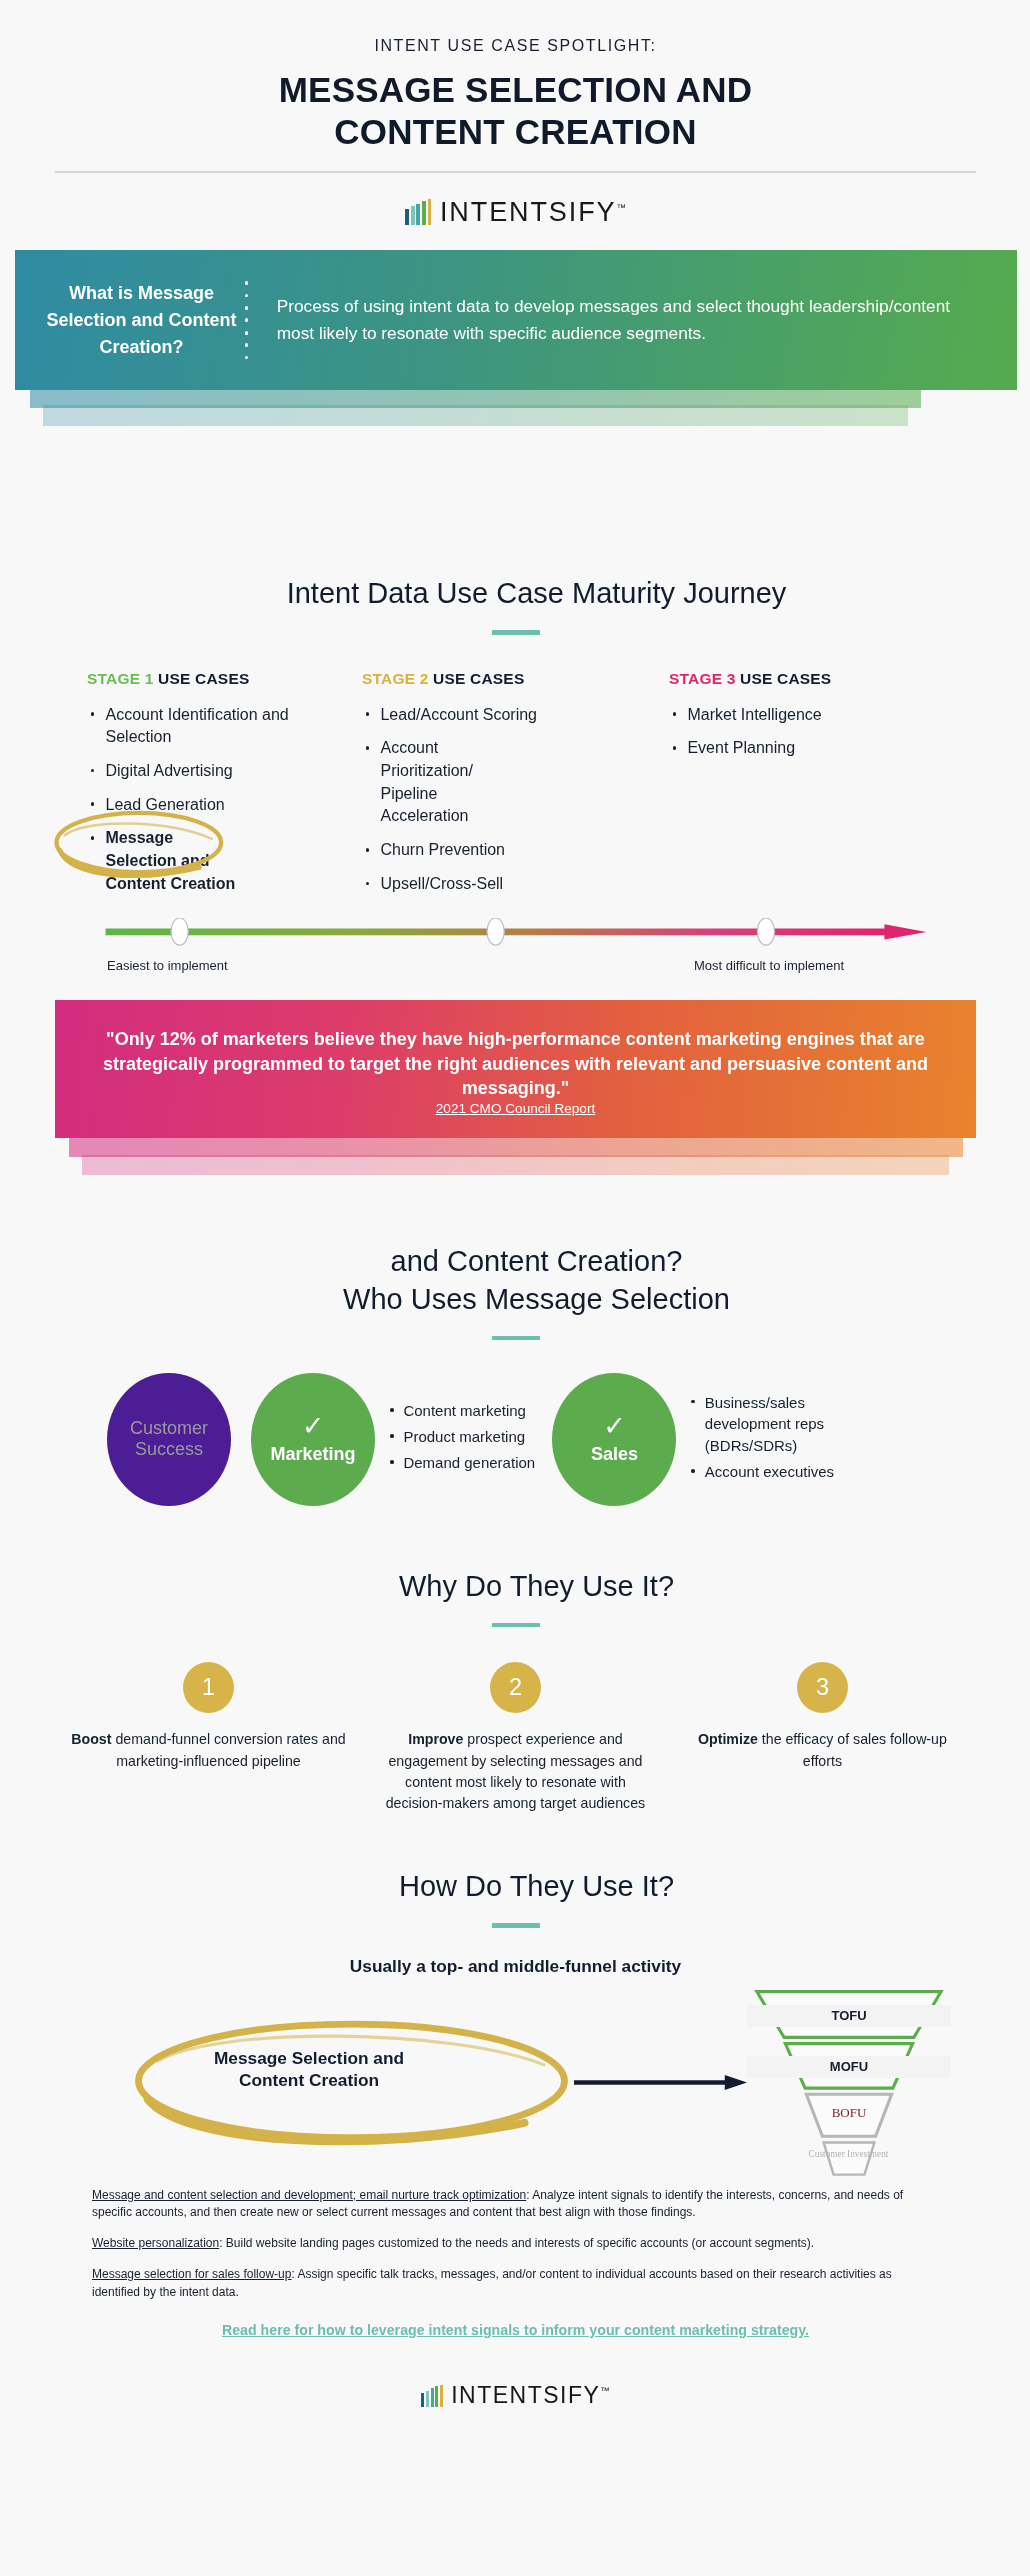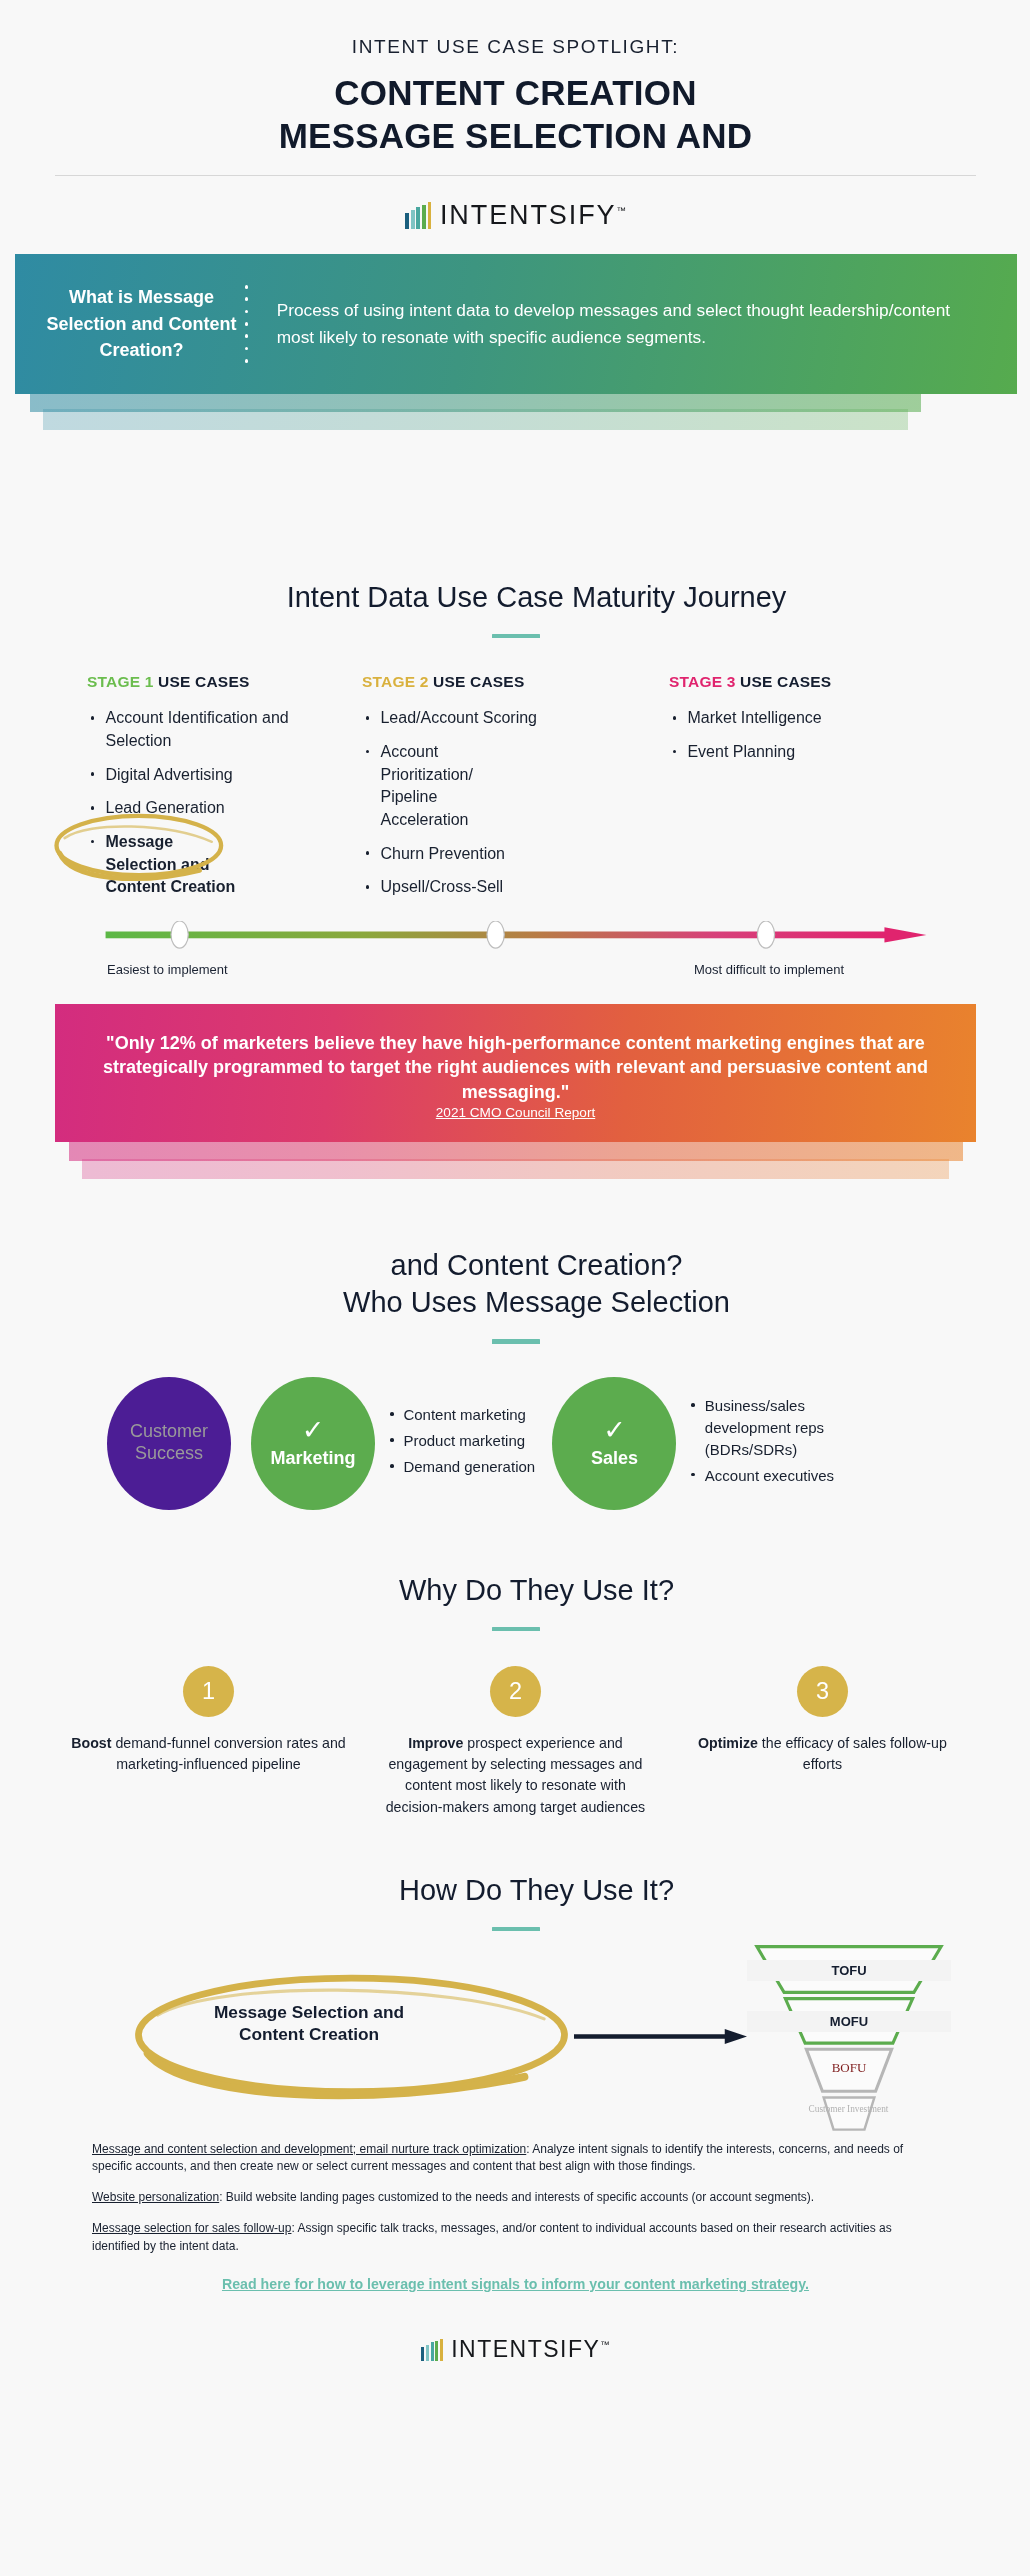--- a/index.html
+++ b/index.html
@@ -12,21 +12,21 @@
     width: 1031px;
     min-height: 2576px;
     position: relative;
     color: #131c2e;
   }
   .page { width: 1031px; min-height: 2576px; background: #f8f8f8; position: relative; padding-bottom: 6.2px; }
 
   
   .hdr { padding-top: 36px; text-align: center; }
   .hdr .eyebrow {
-    font-size: 19px; letter-spacing: 1.6px; font-weight: 400;
+    font-size: 16px; letter-spacing: 1.6px; font-weight: 400;
     color: #18202f; line-height: 1.2;
   }
   .hdr .title {
     margin-top: 13.6px;
     font-size: 35px; font-weight: 700; letter-spacing: 0.2px;
     line-height: 1.22; color: #111a2b;
   }
   .rule { width: 921px; height: 1.2px; background: #d7d7d7; margin: 17.3px auto 0; }
 
   
@@ -168,22 +168,22 @@
   }
 </style>
 </head>
 <body>
 
 <div class="page">
 
   <div class="hdr">
     <div class="eyebrow">INTENT USE CASE SPOTLIGHT:</div>
     <div class="title">
+      <div>MESSAGE SELECTION AND</div>
       <div>CONTENT CREATION</div>
-      <div>MESSAGE SELECTION AND</div>
     </div>
   </div>
   <div class="rule"></div>
 
   <div class="logo-wrap top">
     <div class="logo">
       <span class="bars">
         <i style="height:16px;background:#1b5f7e"></i>
         <i style="height:19px;background:#7fc4c4"></i>
         <i style="height:21.6px;background:#4aa7a0"></i>
@@ -344,20 +344,21 @@
         <div class="why-txt">
           <b>Optimize</b><span> the efficacy of sales follow-up efforts</span>
         </div>
       </div>
     </div>
   </div>
 
   <div style="margin-top:54px">
     <div class="sec-h">How Do They Use It?</div>
     <div class="sec-underline"></div>
+    <div class="howsub">Usually a top- and middle-funnel activity</div>
 
     <div class="funnel-row">
 
       <svg width="445" height="142" viewBox="0 0 720 230" style="position:absolute;left:74px;top:17.3px;z-index:2">
         <ellipse cx="360" cy="110" rx="345" ry="92" fill="none" stroke="#d4b24a" stroke-width="11" stroke-linecap="round"></ellipse>
         <path d="M30 140 C 90 215, 400 228, 640 178" fill="none" stroke="#d4b24a" stroke-width="13" stroke-linecap="round"></path>
         <path d="M46 78 C 140 22, 520 24, 672 84" fill="none" stroke="#d4b24a" stroke-width="5" stroke-linecap="round" opacity=".55"></path>
       </svg>
       <div class="msgpill">Message Selection and Content Creation</div>
 

